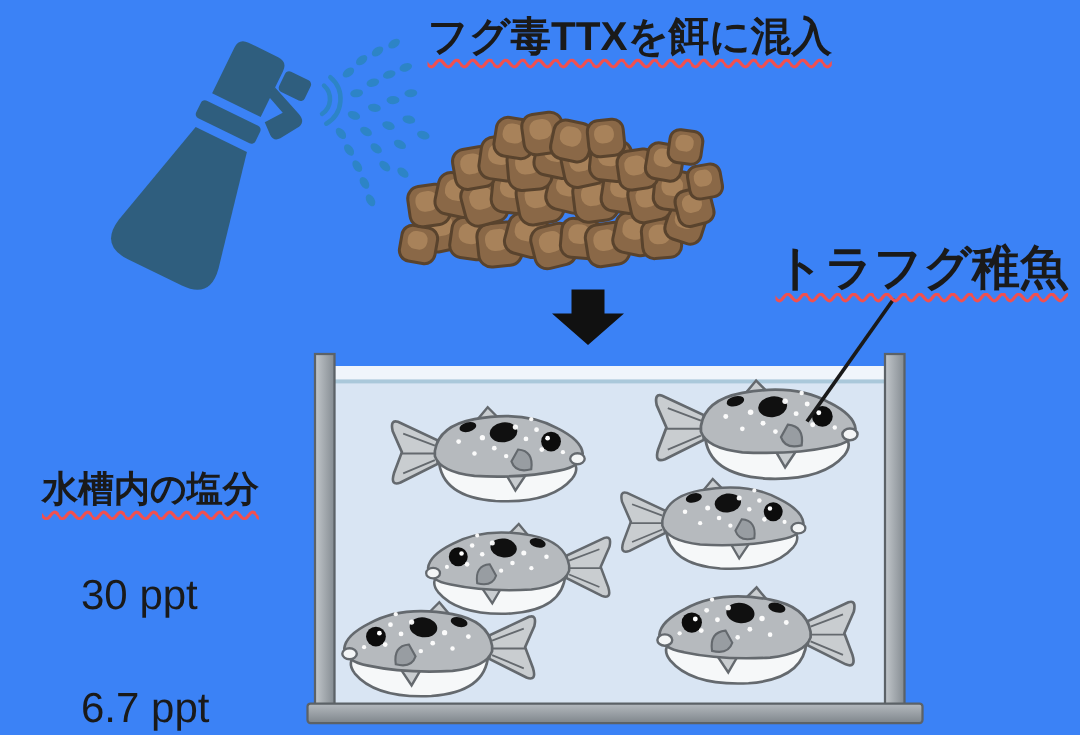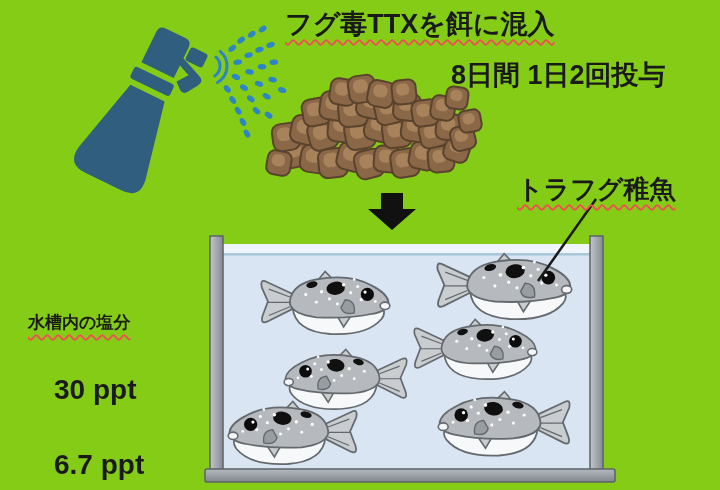--- a/index.html
+++ b/index.html
@@ -1,34 +1,34 @@
 <!DOCTYPE html>
 <html style="--text: #1a1a1a; --red: #f05050; --bottle: #2f5e7e; --droplet: #2d84c6; --pellet: #8a6847; --pellet-dark: #59432d; --pellet-light: #ab855c; --arrow: #111111; --line: #1a1a1a; --water: #d9e5f3; --water-top: #f0f5fb; --water-line: #aac8da; --frame: #9199a0; --frame-dark: #5c6267; --fish-body: #b6babe; --fish-light: #c9cdd0; --fish-belly: #f6f8f9; --fish-outline: #64696e;"><head>
 <meta charset="utf-8">
 <style>
   html,body{margin:0;padding:0;background:#fff;}
   .canvas{
-    position:relative;width:720px;height:490px;overflow:hidden;background:#84cc16;
+    position:relative;width:720px;height:490px;overflow:hidden;background:#3b82f6;
     font-family:"Liberation Sans","DejaVu Sans",sans-serif;color:var(--text,#1a1a1a);
   }
   .jp{font-weight:700;white-space:nowrap;line-height:1.1;}
   .squiggle{
     text-decoration-line:underline;
     text-decoration-style:wavy;
     text-decoration-color:var(--red,#f05050);
     text-decoration-thickness:1.5px;
     text-underline-offset:6px;
   }
   .title-text{position:absolute;left:285px;top:10px;font-size:27px;}
   .dosage-text{position:absolute;left:451px;top:61px;font-size:27px;}
-  .fish-label{position:absolute;left:517px;top:175px;font-size:26px;}
+  .fish-label{position:absolute;left:517px;top:161px;font-size:32px;}
   .salinity-block{position:absolute;left:28px;top:314px;}
-  .salinity-title{font-size:17px;font-weight:700;}
+  .salinity-title{font-size:24px;font-weight:700;}
   .salinity-values{margin-top:9px;padding-left:26px;}
-  .salinity-values div{font-size:28px;font-weight:700;line-height:36px;margin-top:39px;}
+  .salinity-values div{font-size:28px;font-weight:400;line-height:36px;margin-top:39px;}
   svg.art{position:absolute;left:0;top:0;}
 </style>
 </head>
 <body>
 
 <div class="canvas">
 
   <svg class="art" width="720" height="490" viewBox="0 0 720 490">
     <defs>
       <linearGradient id="postGrad" x1="0" y1="0" x2="1" y2="0">
@@ -283,21 +283,20 @@
       <rect x="210" y="236" width="13" height="234" style="fill:url(#postGrad);stroke:var(--frame-dark)" stroke-width="1.5"></rect>
       <rect x="590" y="236" width="13" height="234" style="fill:url(#postGrad);stroke:var(--frame-dark)" stroke-width="1.5"></rect>
       <rect x="205" y="469" width="410" height="13" rx="2" style="fill:url(#barGrad);stroke:var(--frame-dark)" stroke-width="1.5"></rect>
     </g>
 
     <line x1="596" y1="199" x2="538" y2="281" style="stroke:var(--line)" stroke-width="2.5"></line>
   </svg>
 
   <div class="jp squiggle title-text">フグ毒TTXを餌に混入</div>
 
-  <div class="jp dosage-text">8日間 1日2回投与</div>
 
   <div class="jp squiggle fish-label">トラフグ稚魚</div>
 
   <div class="salinity-block">
     <div class="salinity-title jp squiggle">水槽内の塩分</div>
     <div class="salinity-values">
       <div>30 ppt</div>
       <div>6.7 ppt</div>
     </div>
   </div>

